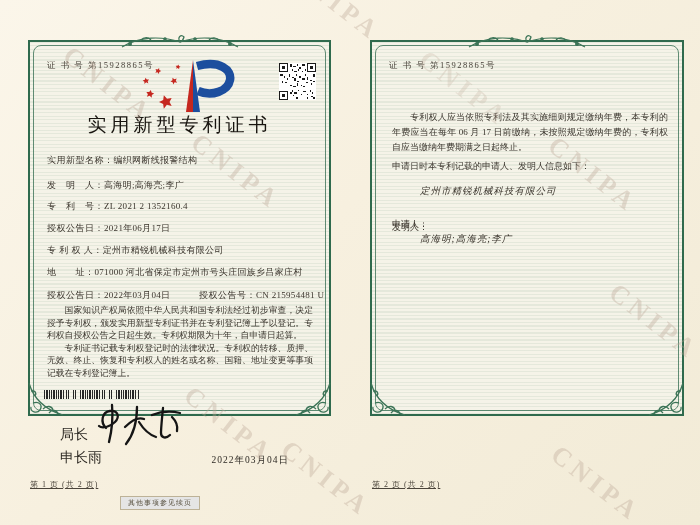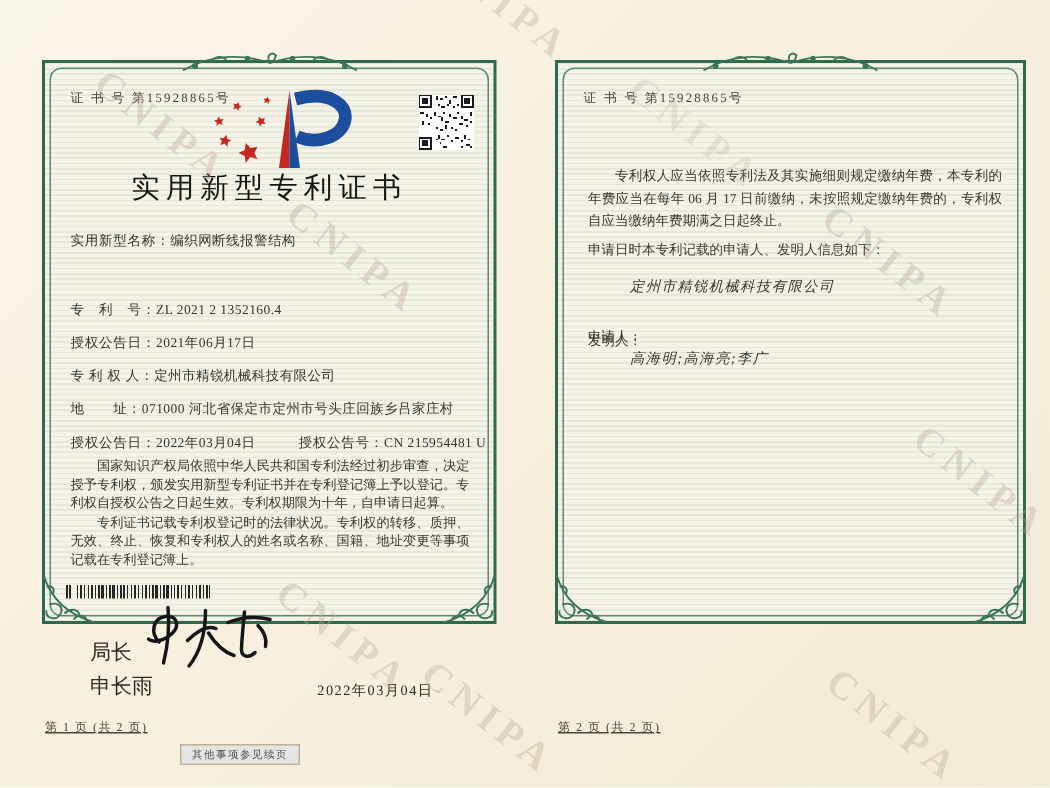--- a/index.html
+++ b/index.html
@@ -176,20 +176,21 @@
       <rect x="11" y="25" width="1" height="1"></rect>
         <rect x="13" y="27" width="2" height="1"></rect>
         <rect x="9" y="23" width="1" height="1"></rect>
         <rect x="27" y="27" width="1" height="1"></rect>
     </g>
   </svg>
 
   <div class="cert-title">实用新型专利证书</div>
 
   <div class="row r0"><span class="lab">实用新型名称：</span><span class="val">编织网断线报警结构</span></div>
+  <div class="row r1"><span class="lab">发　明　人：</span><span class="val">高海明;高海亮;李广</span></div>
   <div class="row r2"><span class="lab">专　利　号：</span><span class="val">ZL 2021 2 1352160.4</span></div>
   <div class="row r3"><span class="lab">授权公告日：</span><span class="val">2021年06月17日</span></div>
   <div class="row r4"><span class="lab">专 利 权 人：</span><span class="val">定州市精锐机械科技有限公司</span></div>
   <div class="row r5"><span class="lab">地　　址：</span><span class="val">071000 河北省保定市定州市号头庄回族乡吕家庄村</span></div>
   <div class="row r6">
     <span class="lab">授权公告日：</span><span class="val">2022年03月04日</span>
     <span class="pair2"><span class="lab">授权公告号：</span><span class="val">CN 215954481 U</span></span>
   </div>
 
   <div class="paras">

